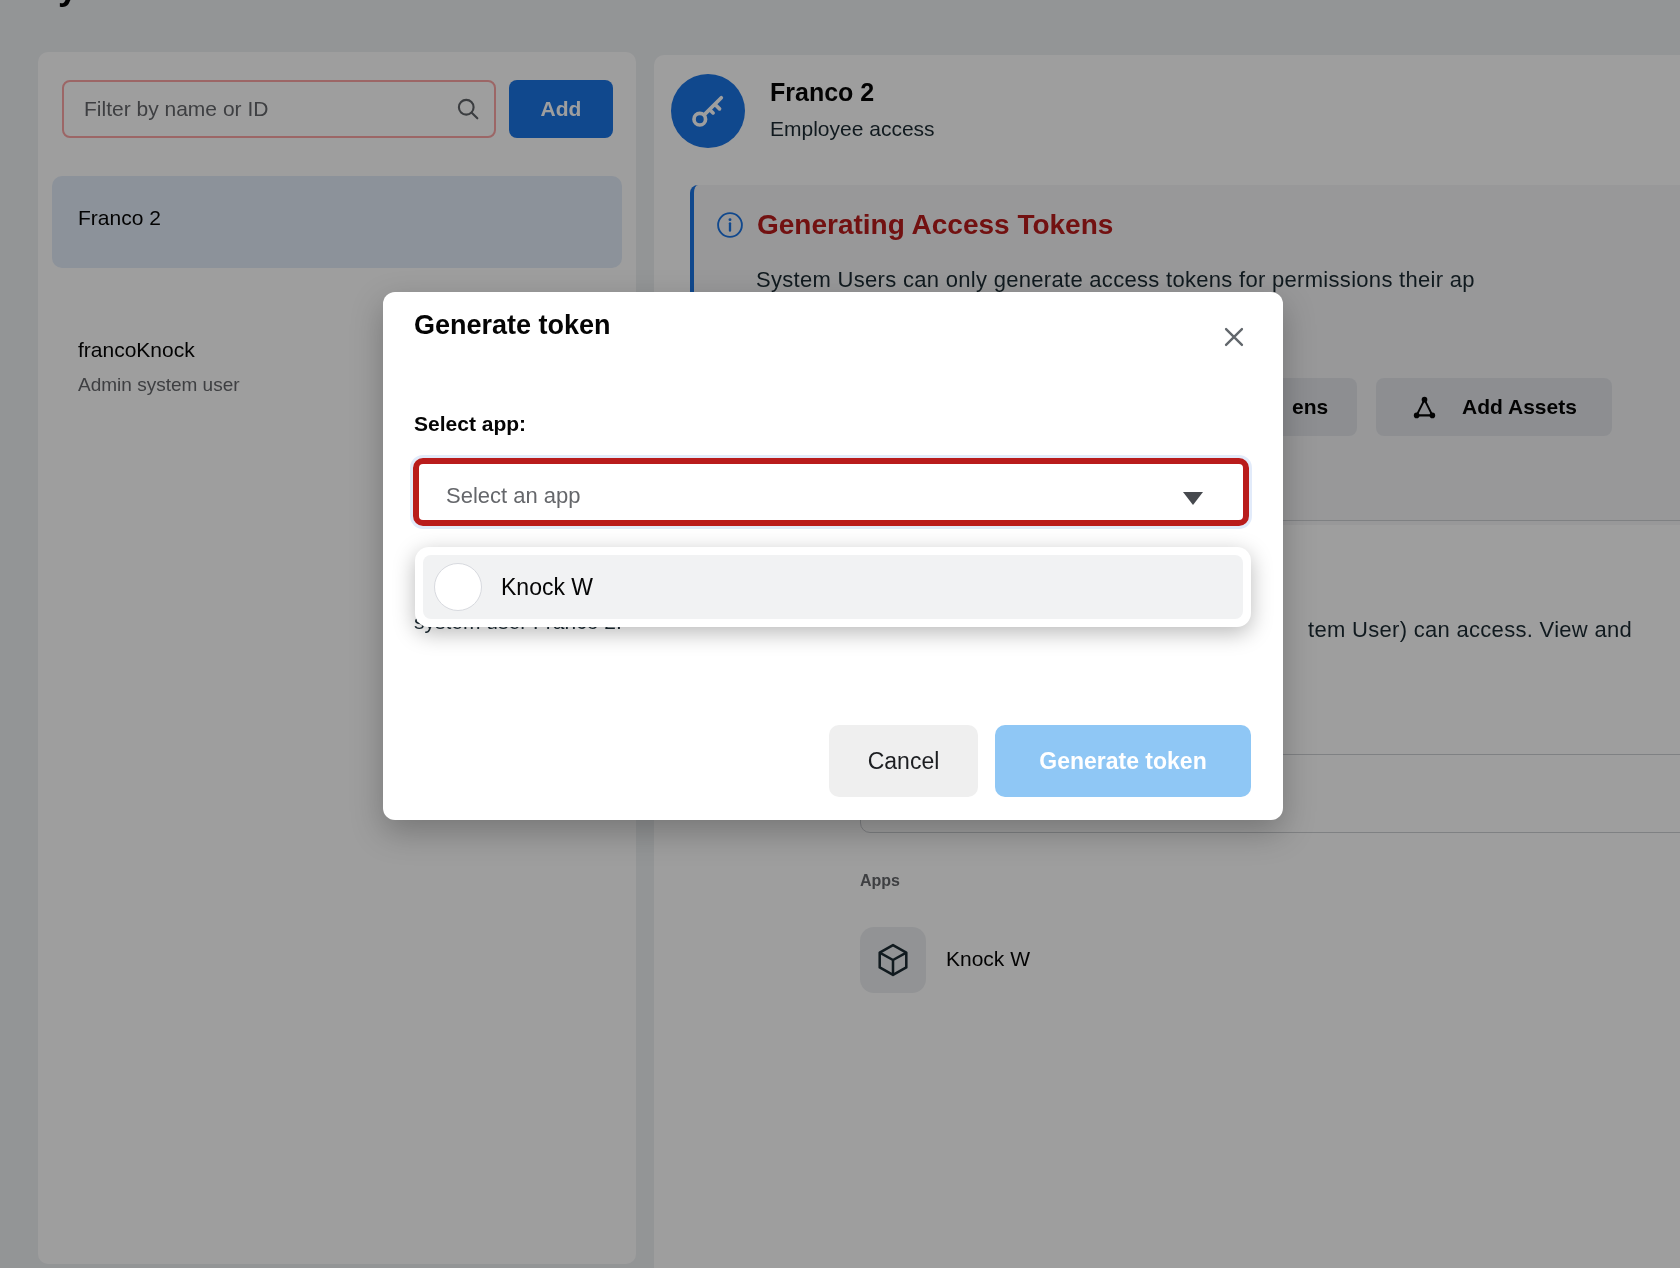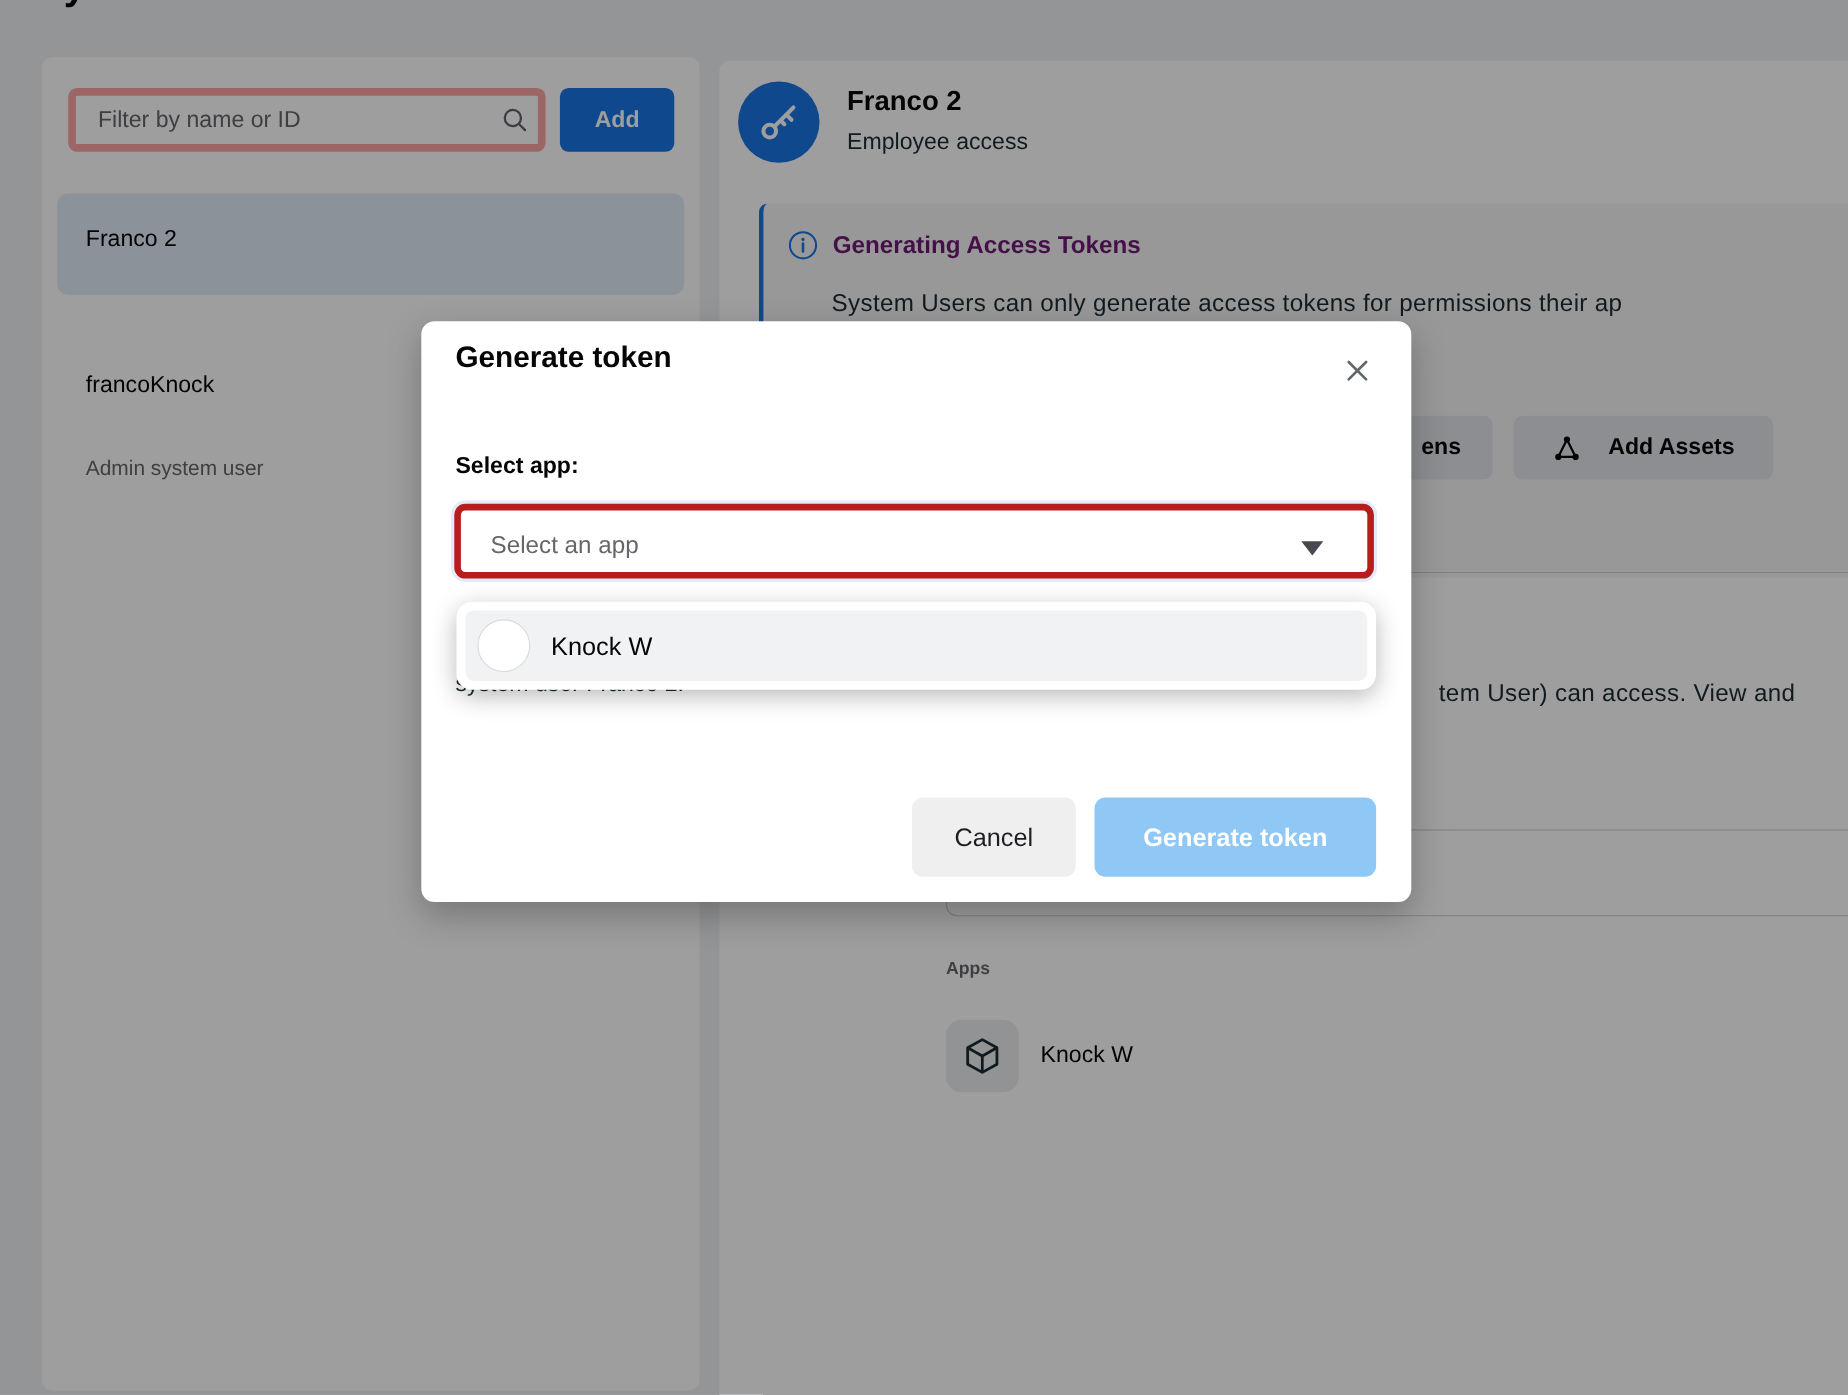--- a/index.html
+++ b/index.html
@@ -6,47 +6,47 @@
   body { font-family:"Liberation Sans", sans-serif; background:#555; }
   .screen { position:relative; width:1680px; height:1268px; overflow:hidden;
             background:#eef0f3; font-family:"Liberation Sans", sans-serif; }
 
   
   .page-title-frag { position:absolute; left:58px; top:-34px; font-size:36px; font-weight:700; color:#050505; }
 
   .left-card { position:absolute; left:38px; top:52px; width:598px; height:1212px;
                background:#fff; border-radius:10px; }
   .filter-wrap { position:absolute; left:24px; top:28px; width:434px; height:58px; }
-  .filter-input { width:100%; height:100%; border:7px solid #fca5a5; border-radius:8px;
+  .filter-input { width:100%; height:100%; border:2px solid #fca5a5; border-radius:8px;
                   padding:0 54px 0 20px; font-size:21px; color:#050505; background:#fff;
                   font-family:"Liberation Sans", sans-serif; outline:none; }
   .filter-input::placeholder { color:#65676b; }
   .filter-wrap svg { position:absolute; right:14px; top:15px; }
   .add-btn { position:absolute; left:471px; top:28px; width:104px; height:58px;
              background:#1b74e4; color:#fff; font-size:21px; font-weight:700;
              border:none; border-radius:8px; font-family:"Liberation Sans", sans-serif; cursor:pointer; }
   .user-row { position:absolute; left:14px; width:570px; border-radius:10px; }
   .row-sel { top:124px; height:92px; background:#e3ecf9; }
   .row-sel .u-name { position:absolute; left:26px; top:30px; font-size:21px; color:#050505; }
   .row-plain { top:252px; height:104px; background:transparent; }
   .row-plain .u-name { position:absolute; left:26px; top:34px; font-size:21px; color:#050505; }
-  .row-plain .u-sub  { position:absolute; left:26px; top:70px; font-size:19px; color:#65676b;margin-top:42px; }
+  .row-plain .u-sub  { position:absolute; left:26px; top:70px; font-size:19px; color:#65676b; }
 
   .right-card { position:absolute; left:654px; top:55px; width:1126px; height:1313px;
                 background:#fff; border-radius:10px; }
   .key-circle { position:absolute; left:17px; top:19px; width:74px; height:74px;
                 border-radius:50%; background:#1b74e4; display:flex; align-items:center; justify-content:center; }
   .du-name { position:absolute; left:116px; top:23px; font-size:25px; font-weight:700; color:#050505; }
   .du-sub  { position:absolute; left:116px; top:62px; font-size:21px; color:#1c2b33; }
 
   .info-box { position:absolute; left:36px; top:130px; width:1120px; height:340px;
               background:#f5f6f7; border-left:4px solid #1b74e4; border-radius:8px;
               padding:24px 0 0 22px; overflow:hidden; }
   .info-head { display:flex; align-items:center; gap:13px; }
-  .info-title { font-size:22px; font-weight:700; color:#701a75; }
+  .info-title { font-size:28px; font-weight:700; color:#b91c1c; }
   .info-body { margin:26px 0 0 40px; font-size:22px; color:#1c2b33; white-space:nowrap; letter-spacing:.3px; }
   .tok-btn { position:absolute; left:470px; top:193px; width:193px; height:58px;
              background:#e4e6eb; border:none; border-radius:8px; font-family:"Liberation Sans", sans-serif;
              font-size:21px; font-weight:600; color:#050505; text-align:left; padding-left:128px; cursor:pointer; }
   .assets-btn { position:absolute; left:682px; top:193px; width:236px; height:58px;
                 background:#e4e6eb; border:none; border-radius:8px; font-family:"Liberation Sans", sans-serif;
                 font-size:21px; font-weight:600; color:#050505; display:flex; align-items:center;
                 justify-content:center; gap:24px; cursor:pointer; }
 
   .assets-box { position:absolute; left:206px; top:465px; width:1000px; height:313px;

